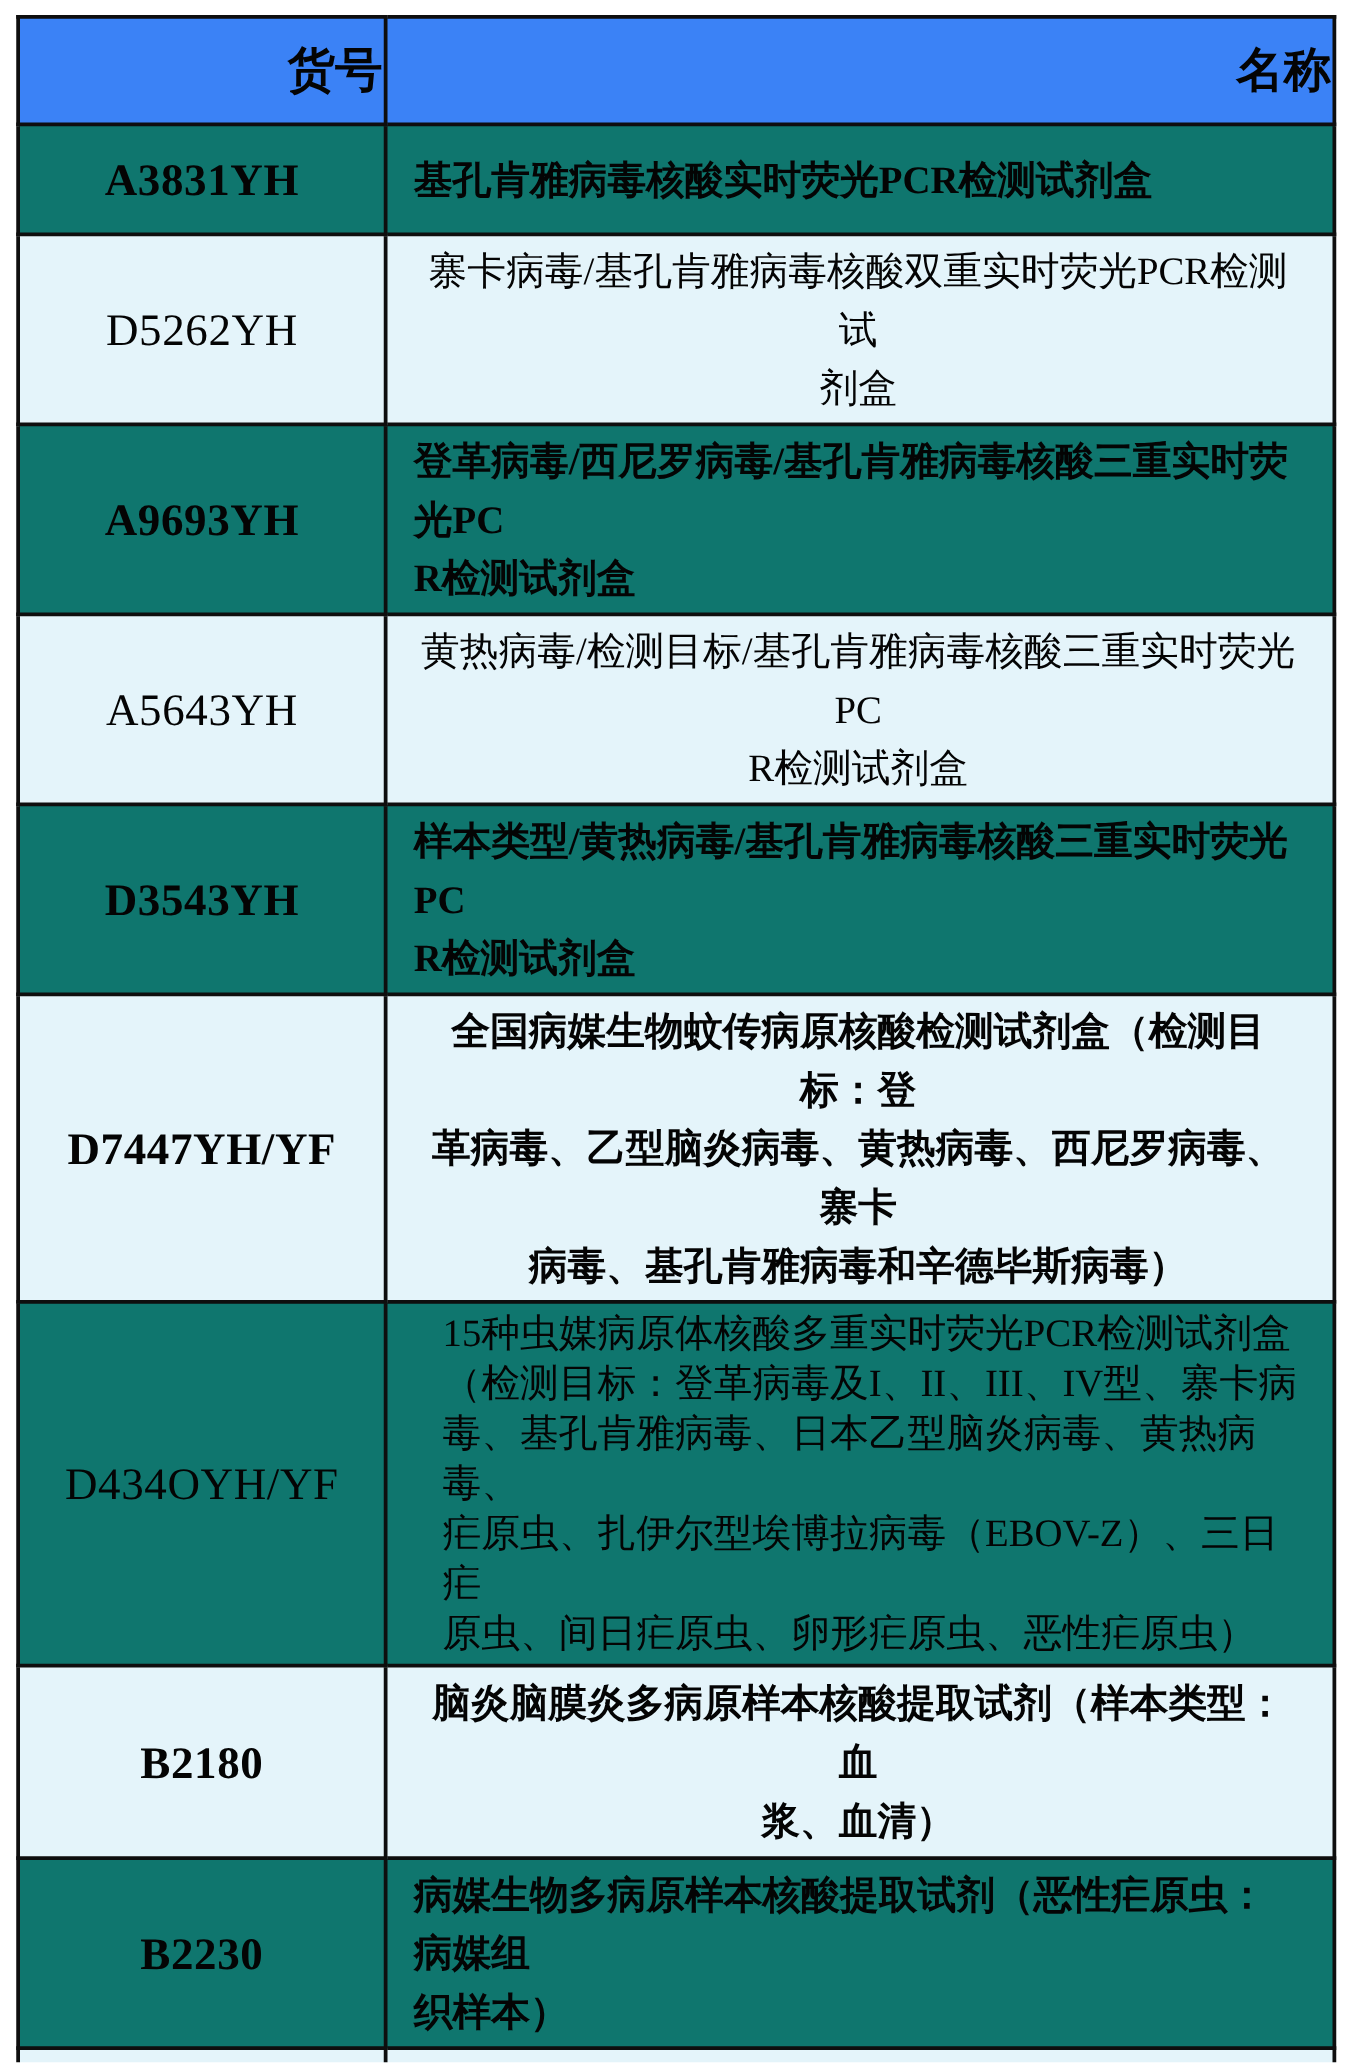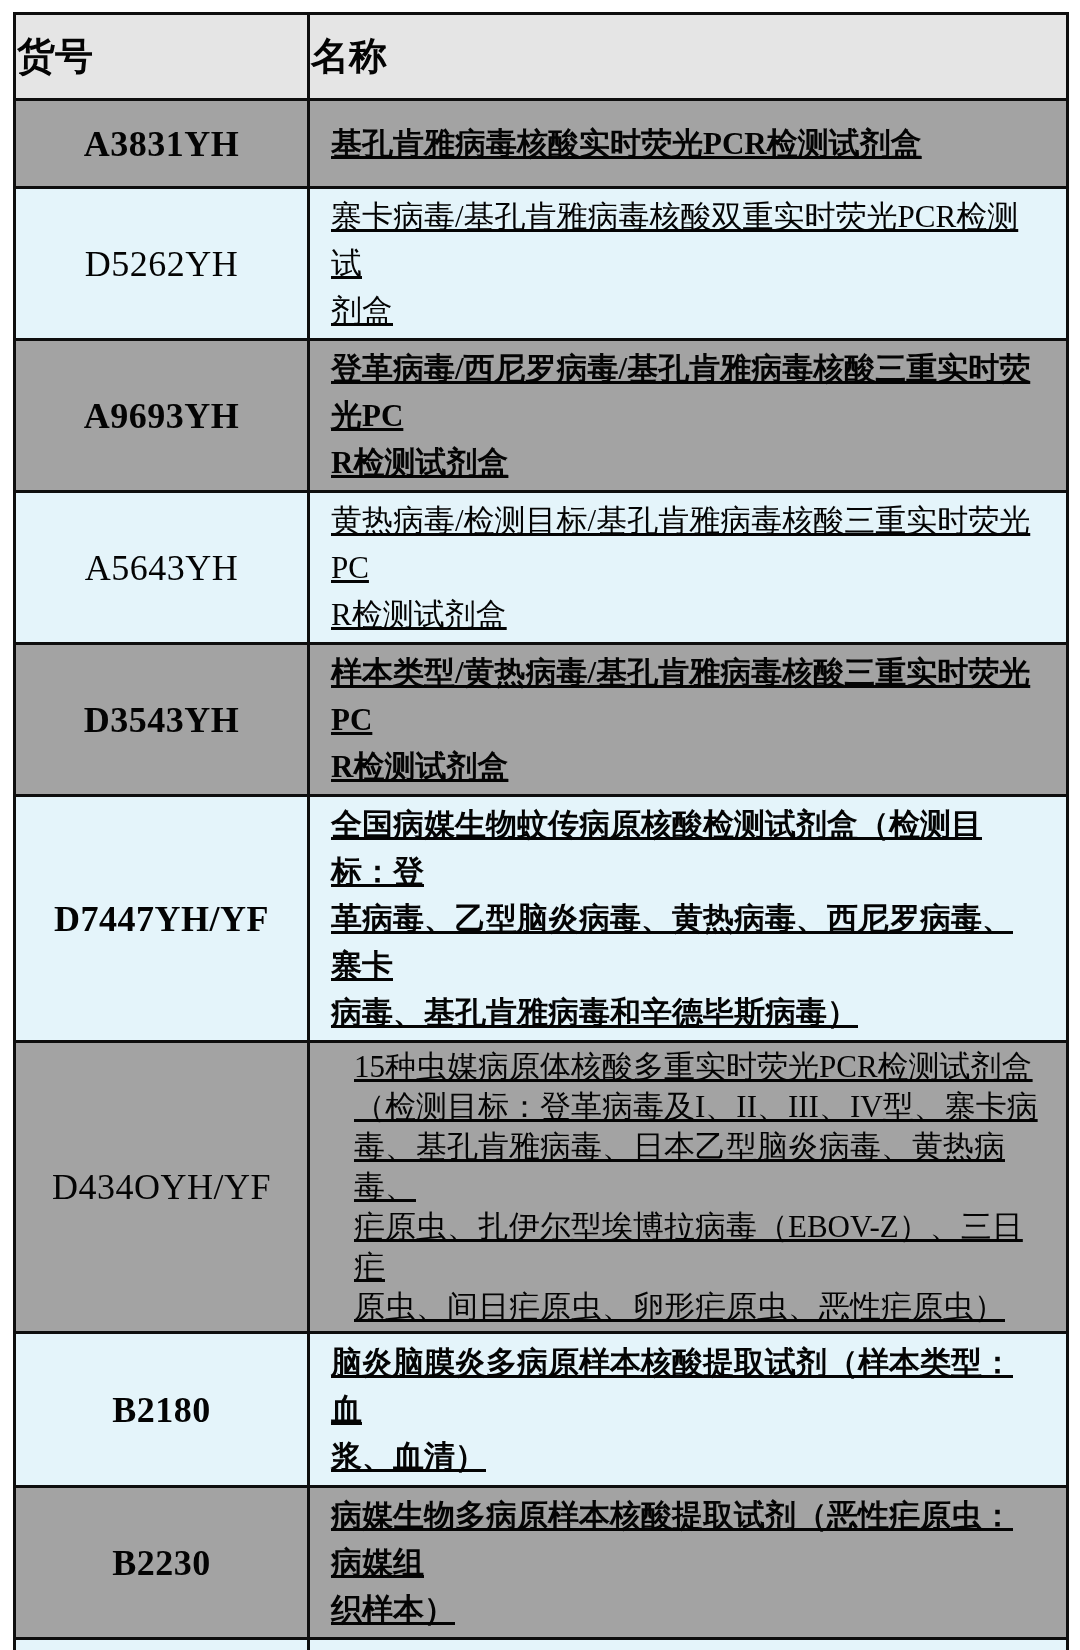--- a/index.html
+++ b/index.html
@@ -25,43 +25,42 @@
   }
   col.c-code { width: 294px; }
   col.c-name { width: 759px; }
   th, td {
     border: 3px solid #0e0e0e;
     vertical-align: middle;
     color: #040404;
     box-sizing: border-box;
   }
   th {
-    background: #e5e5e5;
+    background: #3b82f6;
     font-family: "Liberation Sans", sans-serif;
     font-size: 38px;
     font-weight: 700;
-    text-align: left;
+    text-align: right;
   }
   td.code {
     text-align: center;
     font-size: 36px;
     letter-spacing: 0.5px;
   }
   td.name {
     text-align: left;
     font-size: 31px;
     line-height: 47px;
     padding: 4px 24px 4px 21px;
     white-space: pre-line;
-    text-decoration: underline;
   }
   tr.w-bold td { font-weight: 700; }
   tr.w-normal td { font-weight: 400; }
-  tr.tint-gray td { background: #a3a3a3; }
-  tr.tint-cyan td { background: #e4f4fa; }
+  tr.tint-gray td { background: #0f766e; }
+  tr.tint-cyan td { background: #e4f4fa; text-align: center; }
   tr.lh-tight td.name { line-height: 40px; padding-left: 44px; }
 </style>
 </head>
 <body>
 
 <div class="page">
   <table class="products">
     <colgroup>
       <col class="c-code">
       <col class="c-name">

